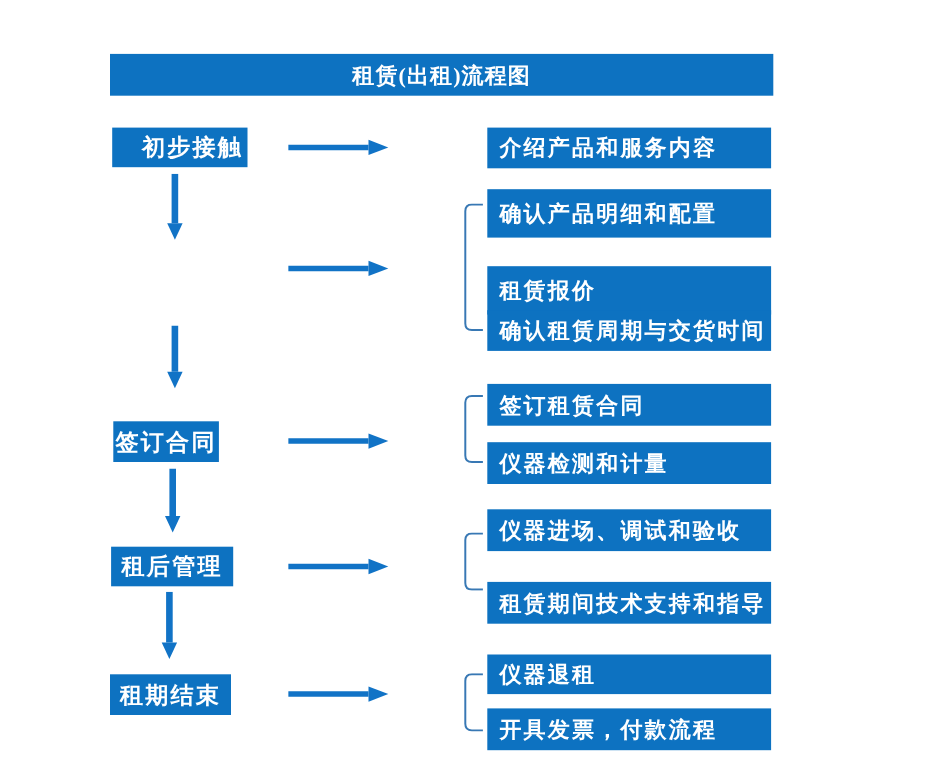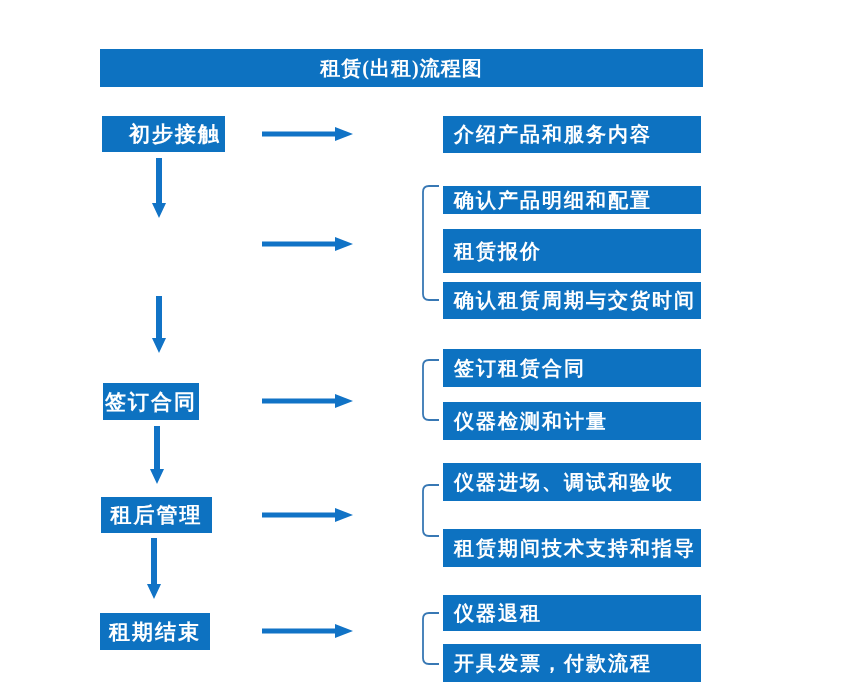--- a/index.html
+++ b/index.html
@@ -49,22 +49,22 @@
 <div class="canvas">
 
   <div class="bluebox titlebar">租赁(出租)流程图</div>
 
   <div class="bluebox stage" style="left:102px;top:77px;padding-left:23px;">初步接触</div>
   <div class="bluebox stage" style="left:103px;top:344px;width:96px;height:37px;">签订合同</div>
   <div class="bluebox stage" style="left:101px;top:458px;width:111px;">租后管理</div>
   <div class="bluebox stage" style="left:100px;top:574px;width:110px;height:37px;">租期结束</div>
 
   <div class="bluebox detail" style="top:77px;">介绍产品和服务内容</div>
-  <div class="bluebox detail" style="top:147px;height:28px;">确认产品明细和配置</div>
-  <div class="bluebox detail" style="top:190px;height:44px;">租赁报价</div>
+  <div class="bluebox detail" style="top:133px;height:44px;">确认产品明细和配置</div>
+  <div class="bluebox detail" style="top:203px;height:44px;">租赁报价</div>
   <div class="bluebox detail" style="top:243px;">确认租赁周期与交货时间</div>
   <div class="bluebox detail" style="top:310px;height:38px;">签订租赁合同</div>
   <div class="bluebox detail" style="top:363px;height:38px;text-align:right;">仪器检测和计量</div>
   <div class="bluebox detail" style="top:424px;height:38px;">仪器进场、调试和验收</div>
   <div class="bluebox detail" style="top:490px;height:38px;">租赁期间技术支持和指导</div>
   <div class="bluebox detail" style="top:556px;height:36px;">仪器退租</div>
   <div class="bluebox detail" style="top:605px;height:38px;">开具发票，付款流程</div>
 
   <div class="arrow" style="left:262px;top:87px;">
     <svg width="92" height="16">

